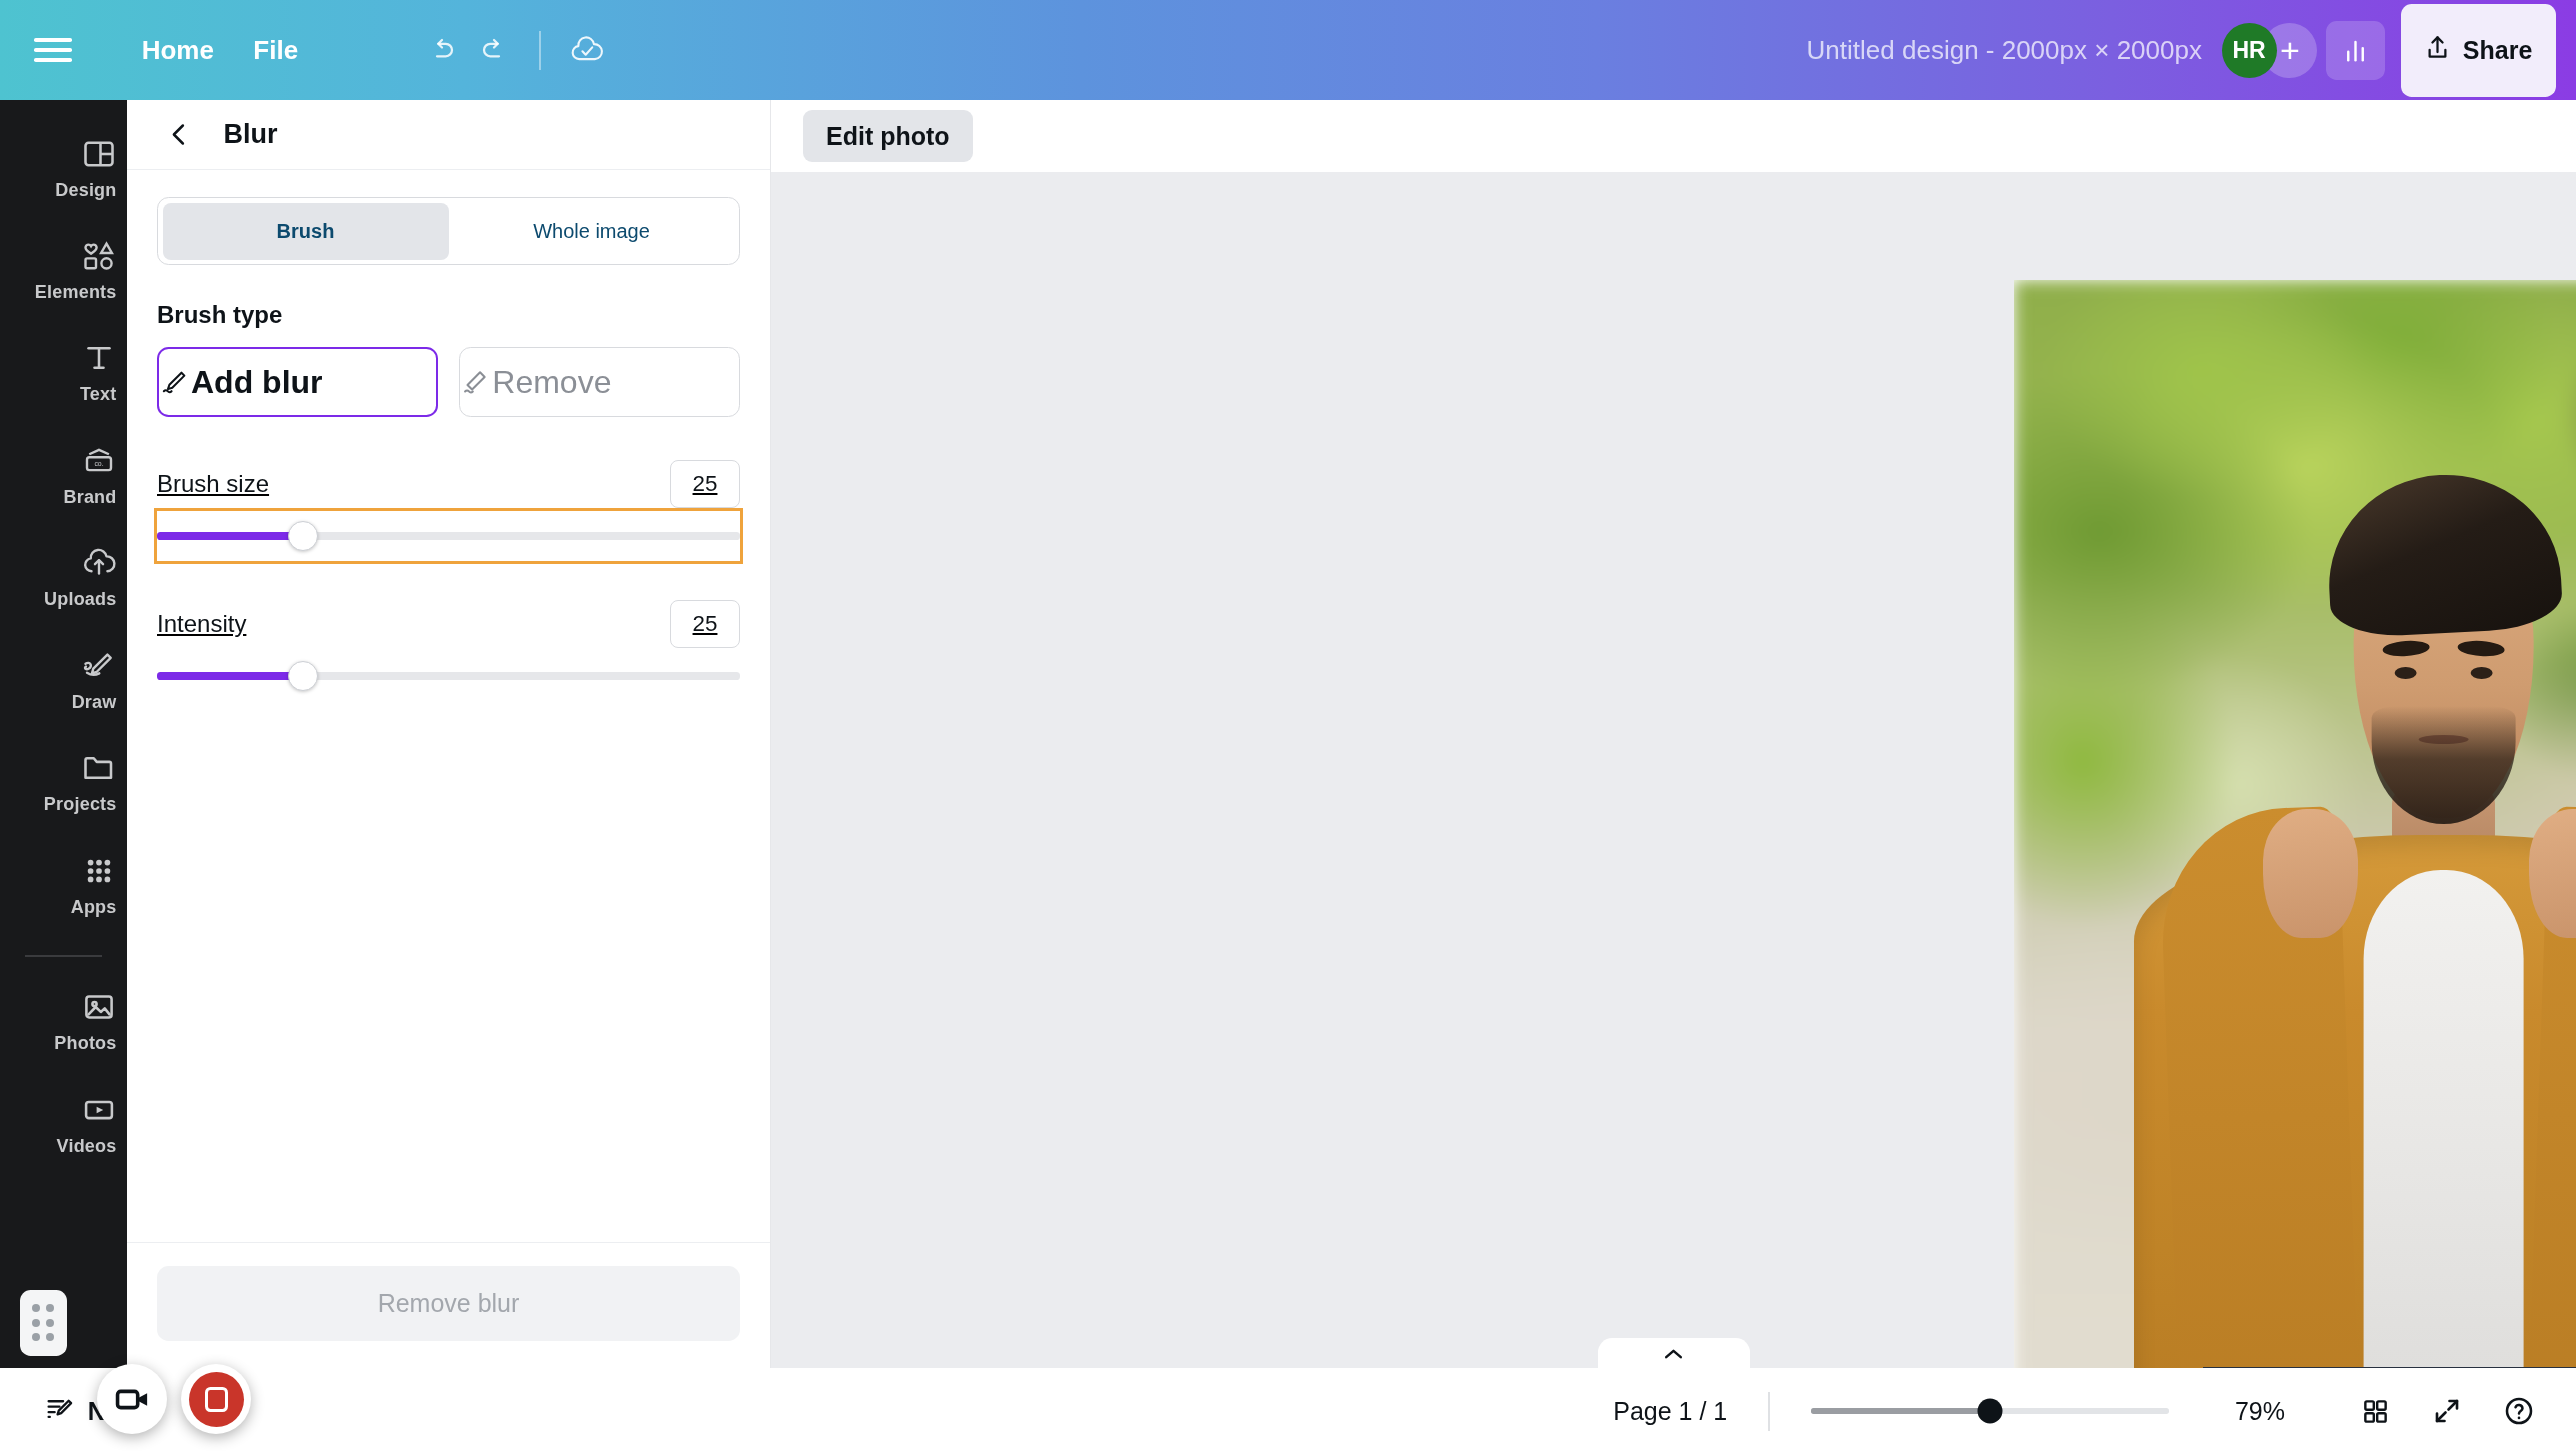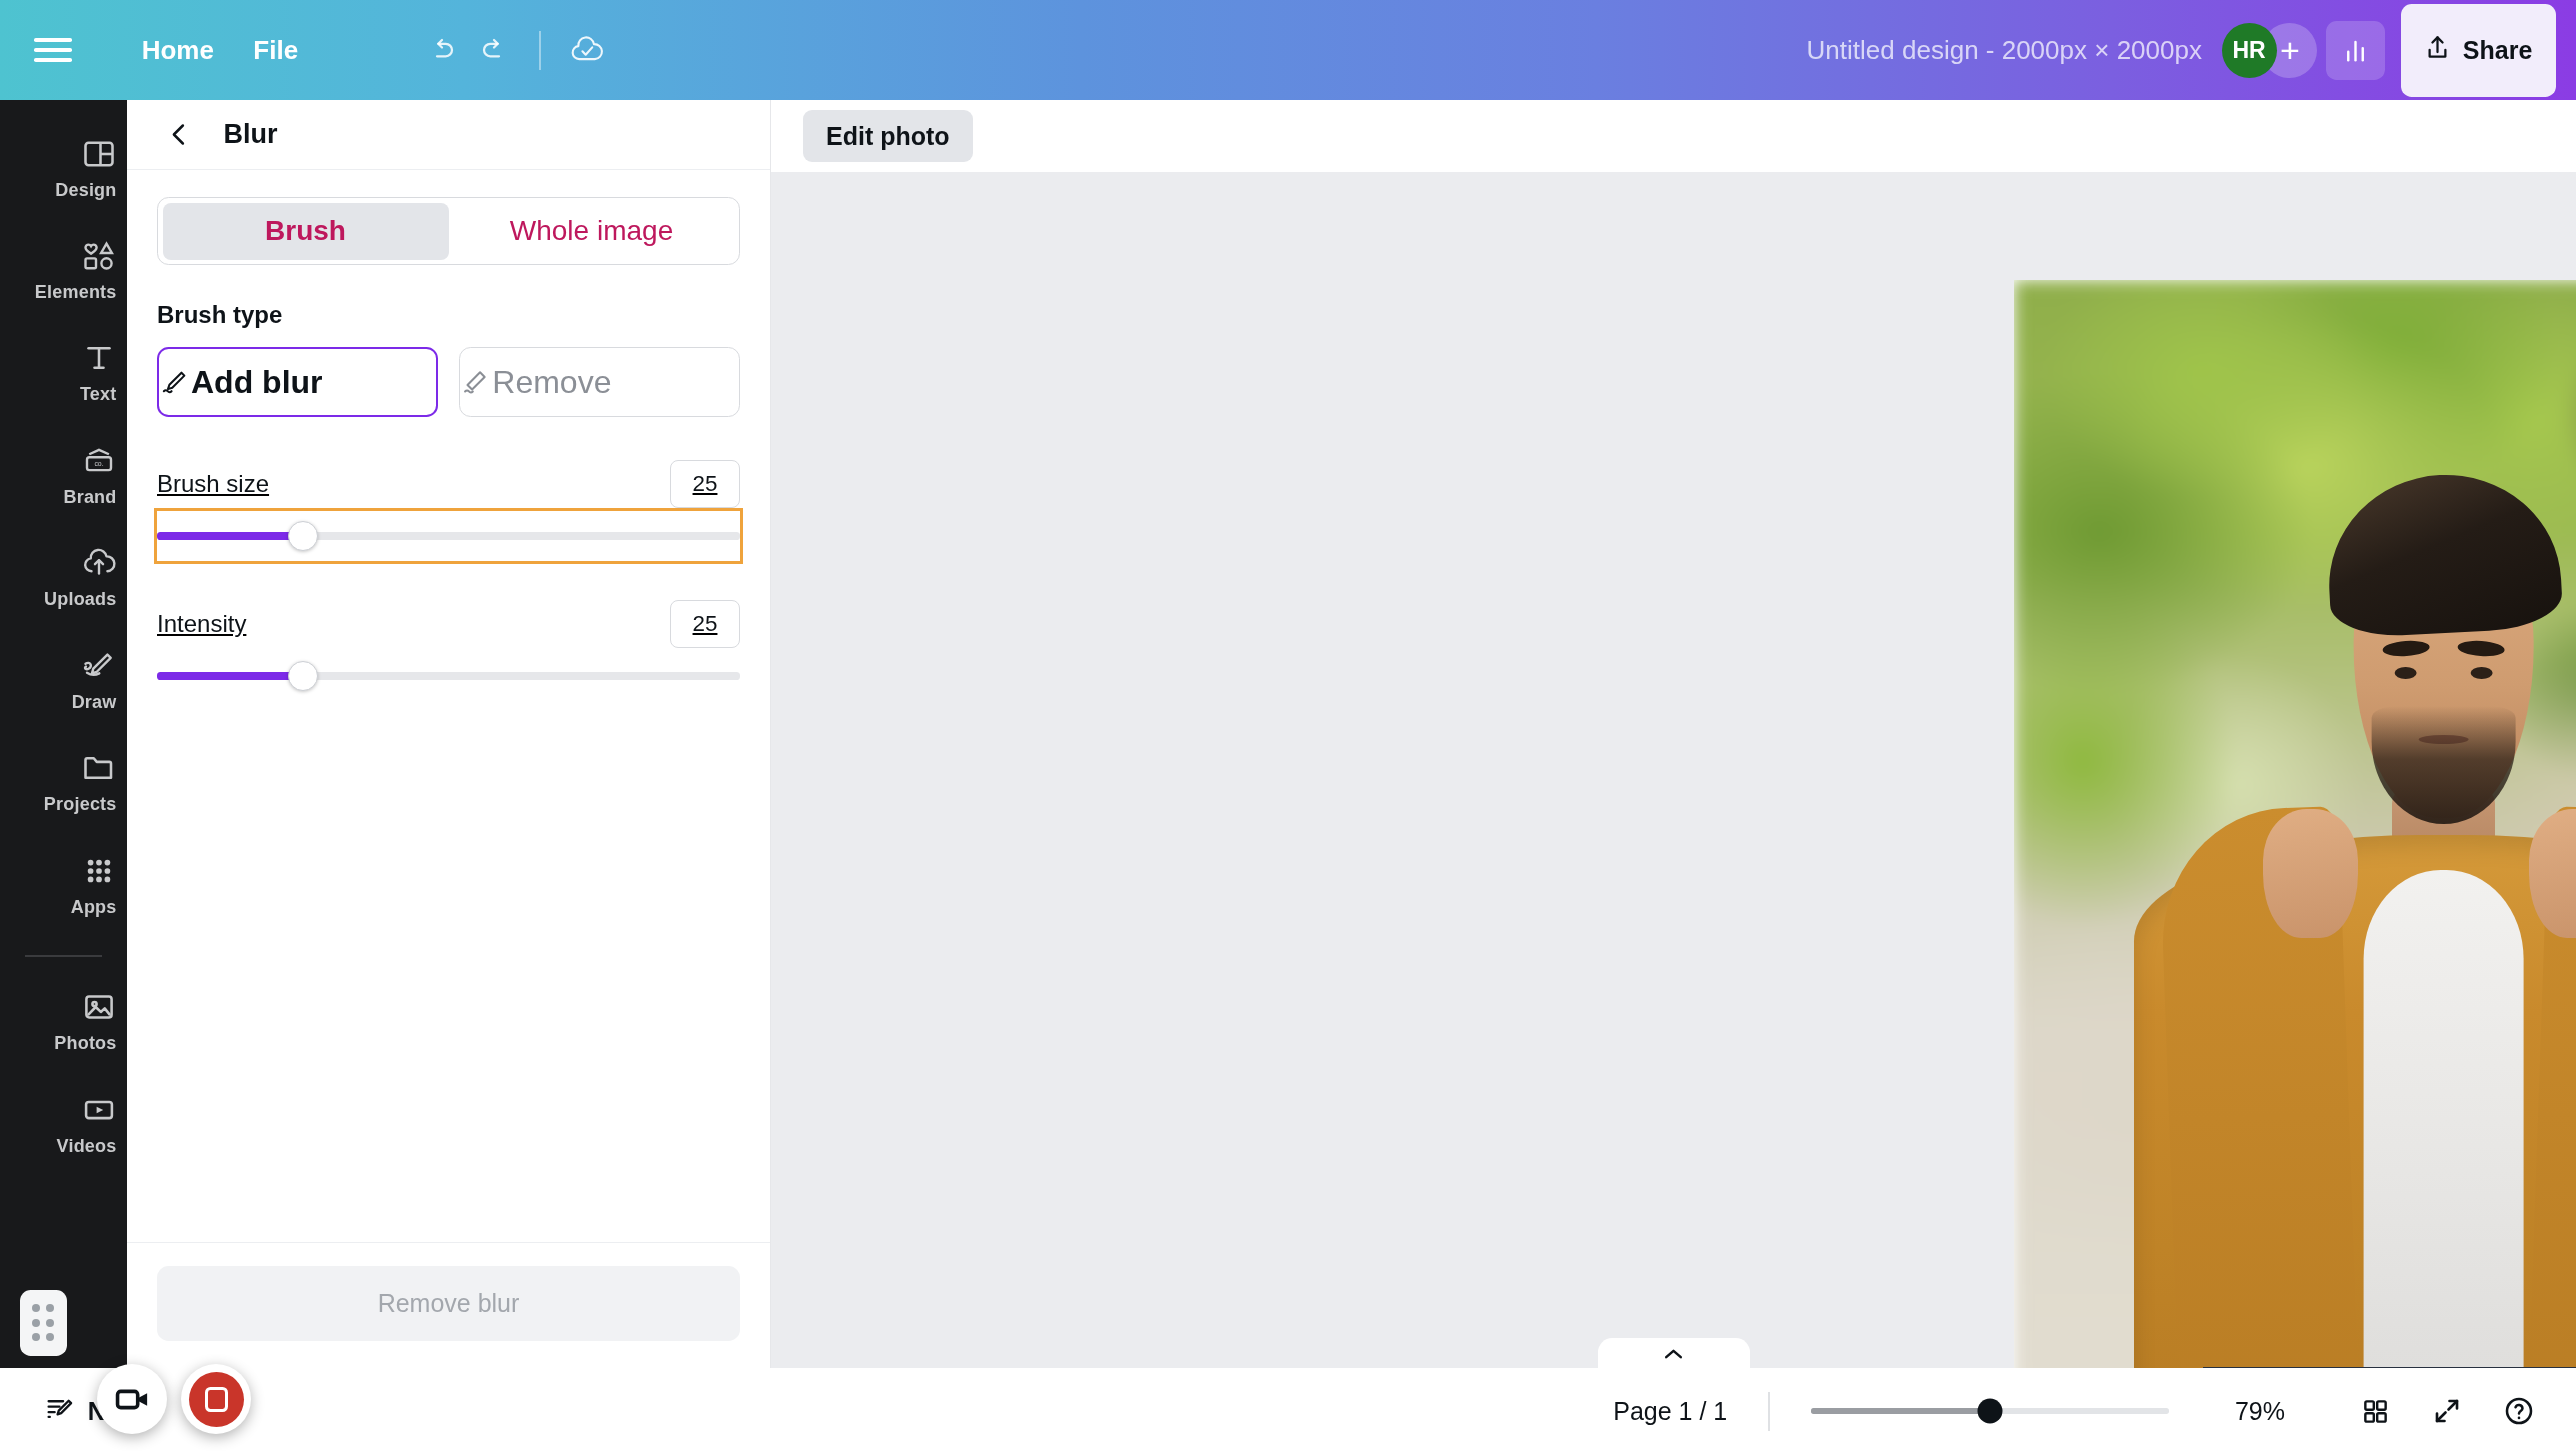--- a/index.html
+++ b/index.html
@@ -75,21 +75,21 @@
   }
   .backbtn{ width:45px;height:45px;border-radius:9px;display:flex;align-items:center;justify-content:center;cursor:pointer;}
   .paneltitle{ font-size:27px;font-weight:700;color:#0e1318; }
   .panelbody{ flex:1 1 auto; padding:27px 30px 0; overflow:hidden; }
 
   .segment {
     display:flex; border:1.8px solid #d8dade; border-radius:11.6px; padding:4.5px; height:68px; margin-bottom:36px;
   }
   .seg {
     flex:1 1 50%; display:flex;align-items:center;justify-content:center;border-radius:8px;
-    font-size:28px; font-weight:400; color:#be185d; cursor:pointer;
+    font-size:20px; font-weight:400; color:#0c4a6e; cursor:pointer;
   }
   .seg.active{ background:#e3e5e9; font-weight:700; }
 
   .sectlabel{ font-size:24px;font-weight:700;color:#0e1318;margin-bottom:18px;}
   .btnrow{ display:flex; gap:21.5px; margin-bottom:39px; }
   .typebtn{
     flex:1 1 50%; height:70px; border:1.8px solid #d8dade; border-radius:11.6px;
     display:flex;align-items:center;justify-content:flex-start;gap:3px;cursor:pointer;background:#fff;
     font-size:32px;
   }

